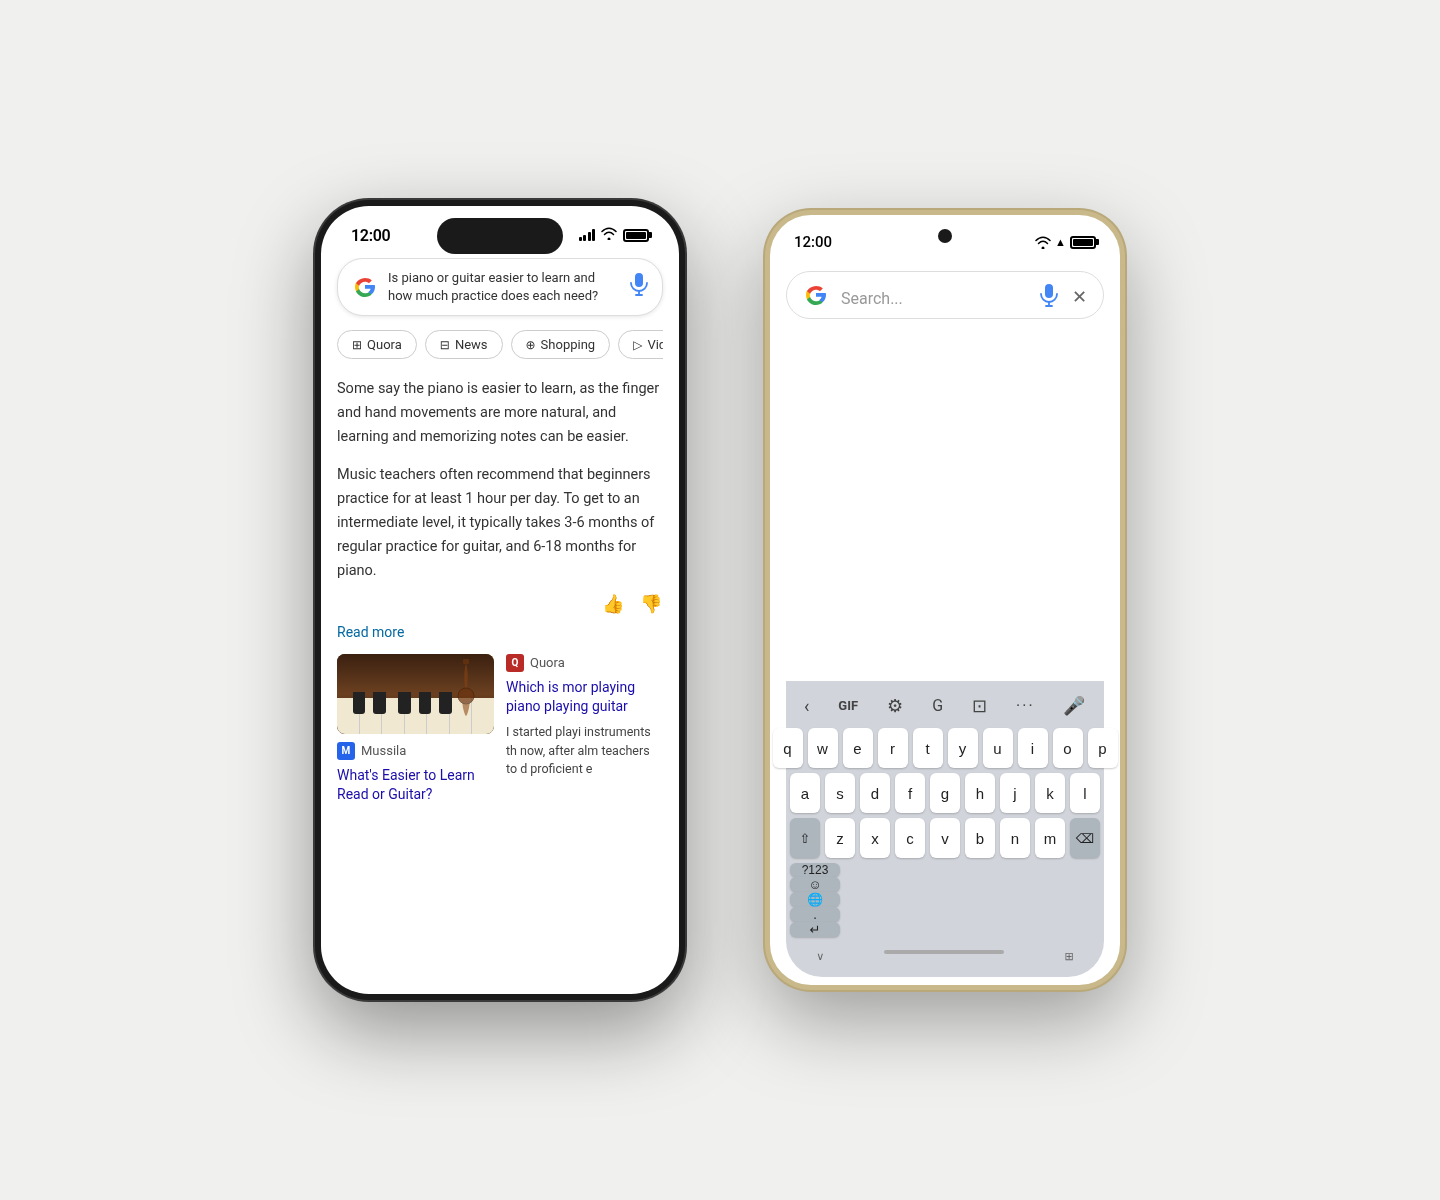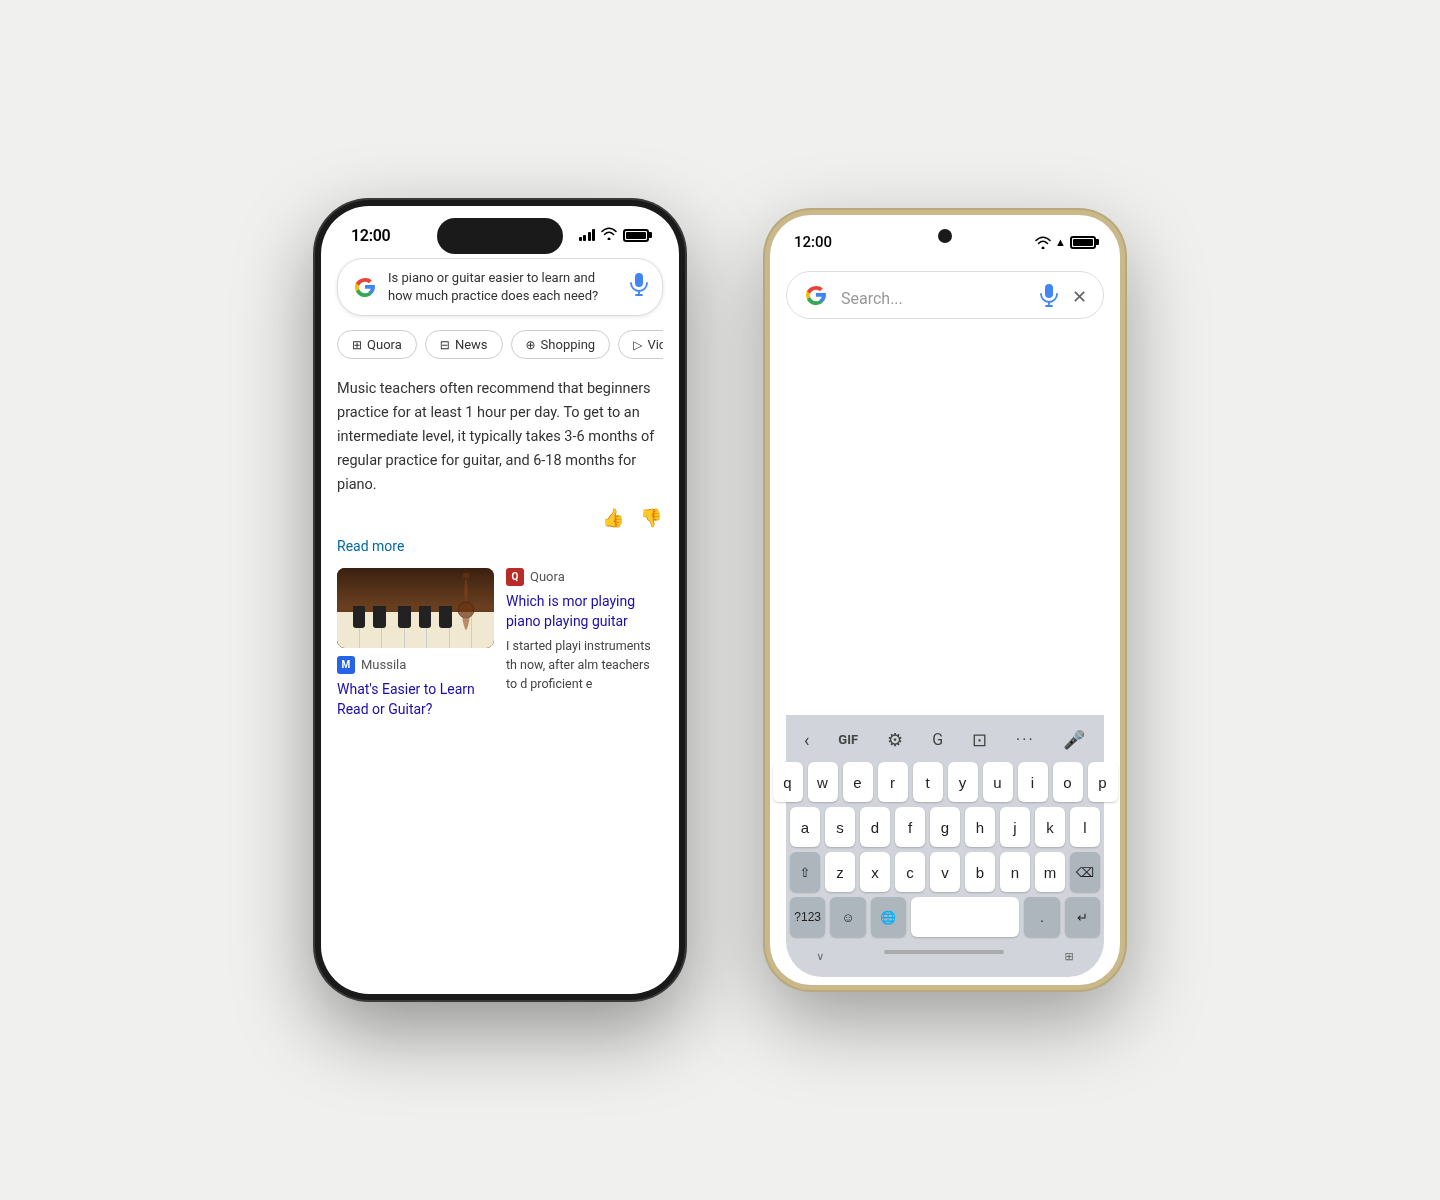--- a/index.html
+++ b/index.html
@@ -391,22 +391,22 @@
     .kb-key-wide {
       flex: 3;
       max-width: 160px;
     }
     .kb-key-delete {
       background: #adb5bd;
     }
     .kb-bottom-row {
       display: flex;
       justify-content: center;
-      gap: 5px;
       margin-bottom: 5px;
+      flex-direction: column;
     }
     .android-nav {
       display: flex;
       justify-content: center;
       padding: 8px 0 4px;
     }
     .nav-bar {
       width: 120px;
       height: 4px;
       background: #aaa;
@@ -478,20 +478,21 @@
           <span class="tab-icon">⊕</span>
           <span>Shopping</span>
         </div>
         <div class="filter-tab">
           <span class="tab-icon">▷</span>
           <span>Vide...</span>
         </div>
       </div>
 
       <div class="ai-answer">
+        <p>Some say the piano is easier to learn, as the finger and hand movements are more natural, and learning and memorizing notes can be easier.</p>
         <p>Music teachers often recommend that beginners practice for at least 1 hour per day. To get to an intermediate level, it typically takes 3-6 months of regular practice for guitar, and 6-18 months for piano.</p>
       </div>
 
       <div class="feedback-row">
         <span class="thumb">👍</span>
         <span class="thumb">👎</span>
       </div>
 
       <div class="read-more">Read more</div>
 

